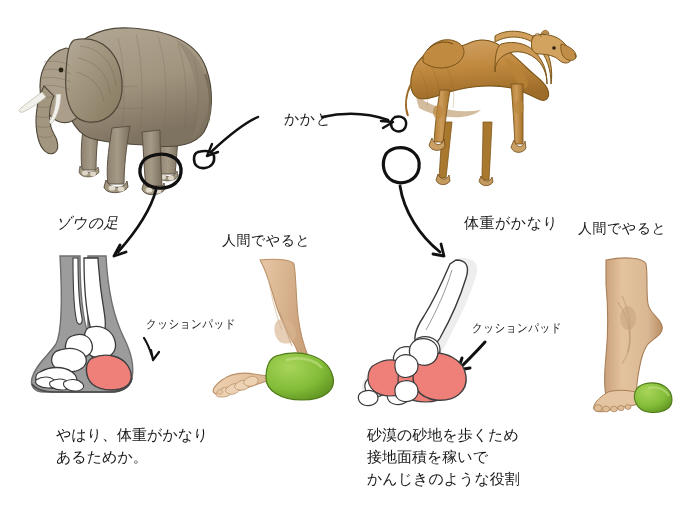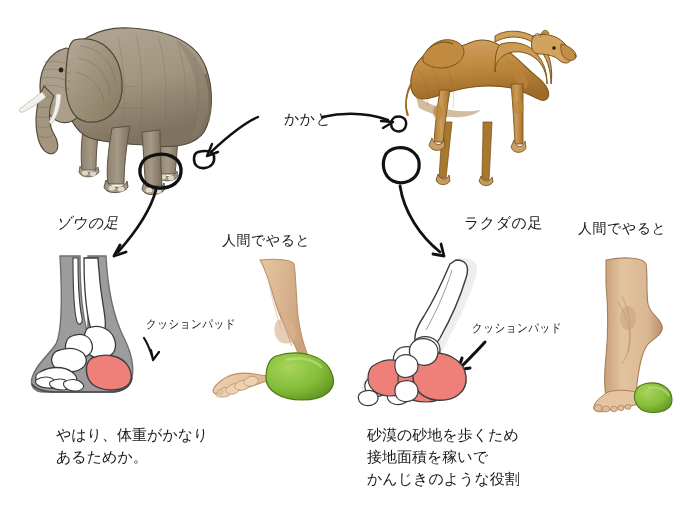--- a/index.html
+++ b/index.html
@@ -369,21 +369,21 @@
 
       <path d="M66 128 C82 124 94 132 94 144 C94 154 82 158 70 156 C58 154 54 142 58 134
                C60 130 63 129 66 128 Z" fill="url(#ballB)" stroke="#4f7a18" stroke-width="1.1"></path>
       <path d="M70 132 C80 130 88 134 91 140" stroke="#c3e18a" stroke-width="2.2" fill="none" opacity="0.55"></path>
     </svg>
   </div>
 
   <div class="lbl lbl-heel">かかと</div>
   <div class="lbl lbl-elefoot">ゾウの足</div>
   <div class="lbl lbl-human-l">人間でやると</div>
-  <div class="lbl lbl-camelfoot">ラクダの足</div>
+  <div class="lbl lbl-camelfoot">体重がかなり</div>
   <div class="lbl lbl-human-r">人間でやると</div>
   <div class="lbl lbl-pad-l">クッションパッド</div>
   <div class="lbl lbl-pad-r">クッションパッド</div>
 
   <div class="caption cap-right">砂漠の砂地を歩くため
 接地面積を稼いで
 かんじきのような役割</div>
   <div class="caption cap-left">やはり、体重がかなり
 あるためか。</div>
 

